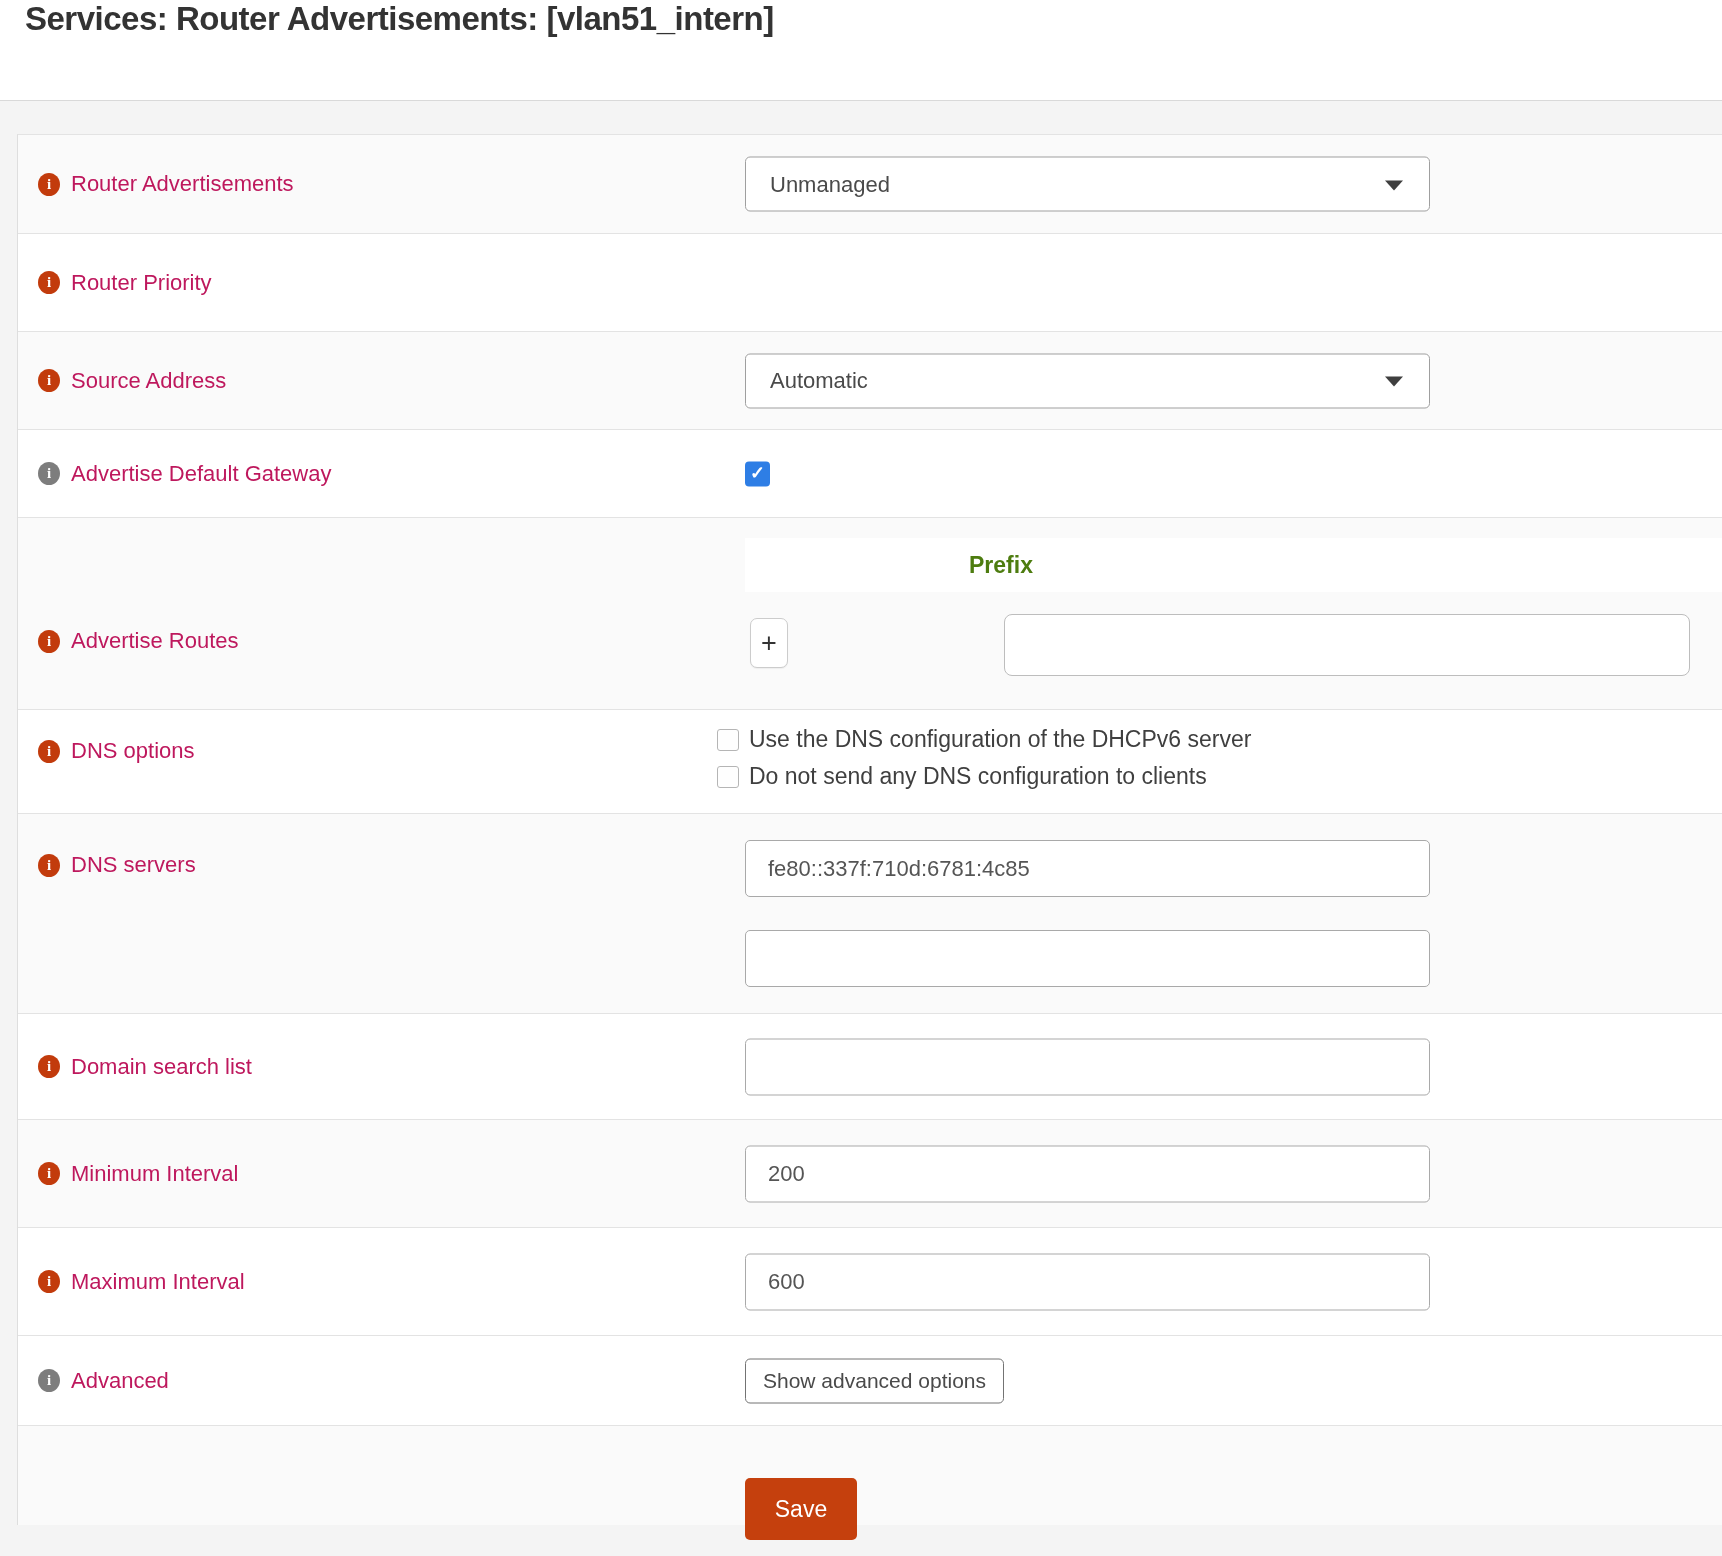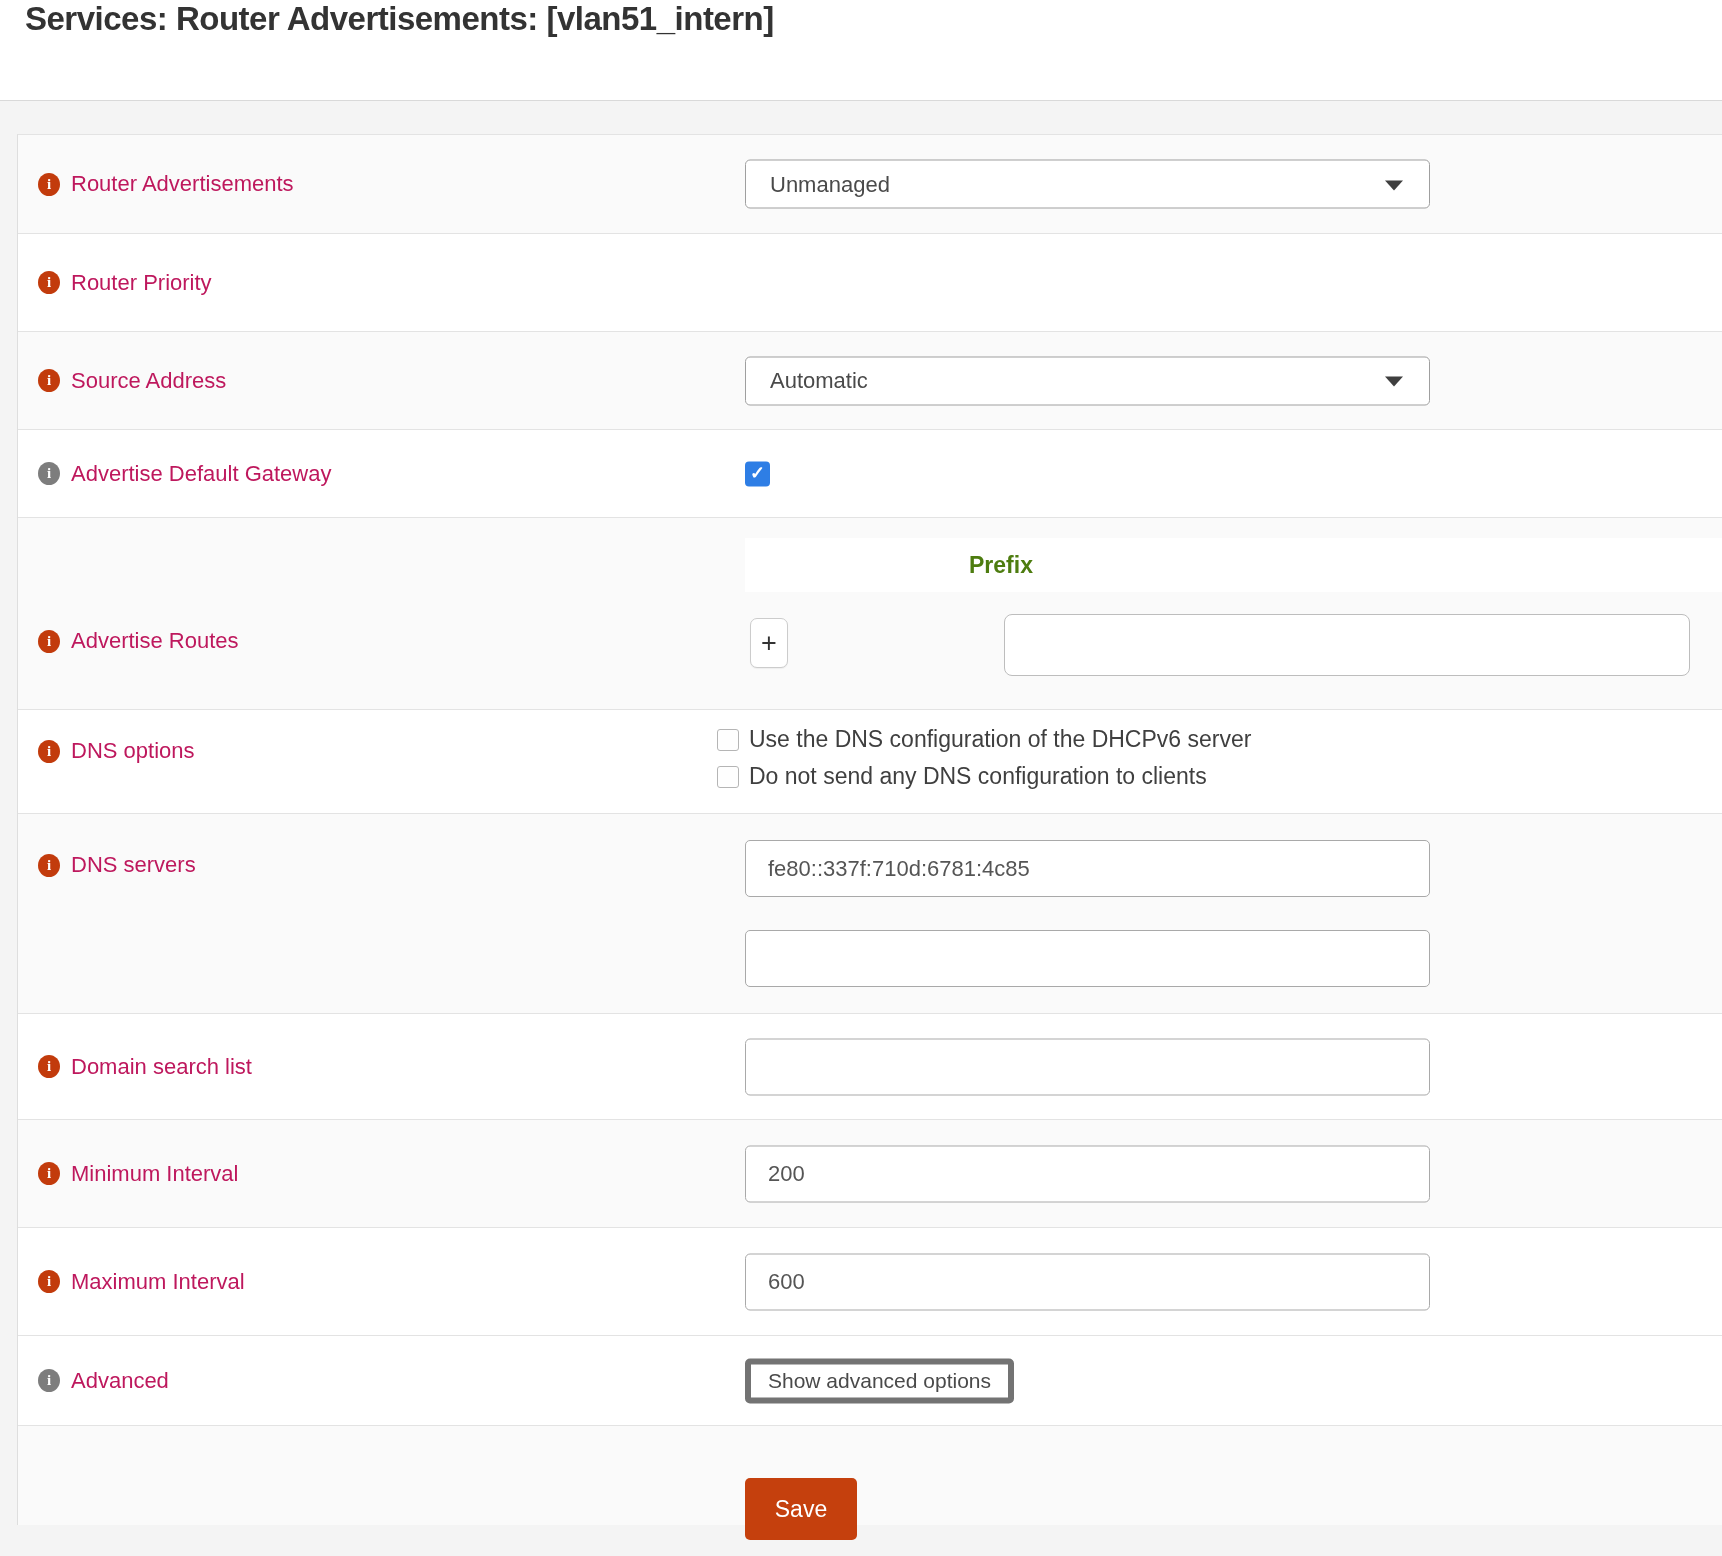--- a/index.html
+++ b/index.html
@@ -38,21 +38,21 @@
     color:#ffffff;display:flex;align-items:center;justify-content:center;
     font-family:"Liberation Serif", serif;font-weight:bold;font-size:15px;
   }
   .info.red{background:#c23b0c;}
   .info.gray{background:#7d7d7d;}
   .ltext{font-size:22px;color:#be185d;}
 
   
   .select{
     position:absolute;left:727px;top:50%;transform:translateY(-50%);
-    width:685px;height:49px;box-sizing:border-box;background:#ffffff;
+    width:685px;height:55px;box-sizing:border-box;background:#ffffff;
     border:1px solid #9f9f9f;border-radius:5px;cursor:pointer;
     display:flex;align-items:center;padding:0 24px;
     font-size:22px;color:#4a4a4a;
   }
   .caret{
     position:absolute;right:26px;top:50%;margin-top:-4px;
     width:0;height:0;
     border-left:9px solid transparent;border-right:9px solid transparent;
     border-top:10px solid #3f3f3f;
   }
@@ -105,21 +105,21 @@
     position:absolute;left:986px;top:96px;width:686px;height:62px;
     box-sizing:border-box;background:#ffffff;
     border:1px solid #bdbdbd;border-radius:8px;
     padding:0 22px;font-size:22px;color:#555555;outline:none;
     font-family:"Liberation Sans", sans-serif;
   }
 
   .adv-btn{
     position:absolute;left:727px;top:50%;transform:translateY(-50%);
     height:45px;padding:0 17px;background:#ffffff;
-    border:6px solid #737373;border-radius:5px;cursor:pointer;
+    border:1px solid #737373;border-radius:5px;cursor:pointer;
     font-size:21px;color:#4a4a4a;
     font-family:"Liberation Sans", sans-serif;
   }
   .save-btn{
     position:absolute;left:727px;top:52px;width:112px;height:62px;
     background:#c5400d;color:#ffffff;border:none;border-radius:5px;
     font-size:23px;cursor:pointer;
     font-family:"Liberation Sans", sans-serif;
   }
 </style>

